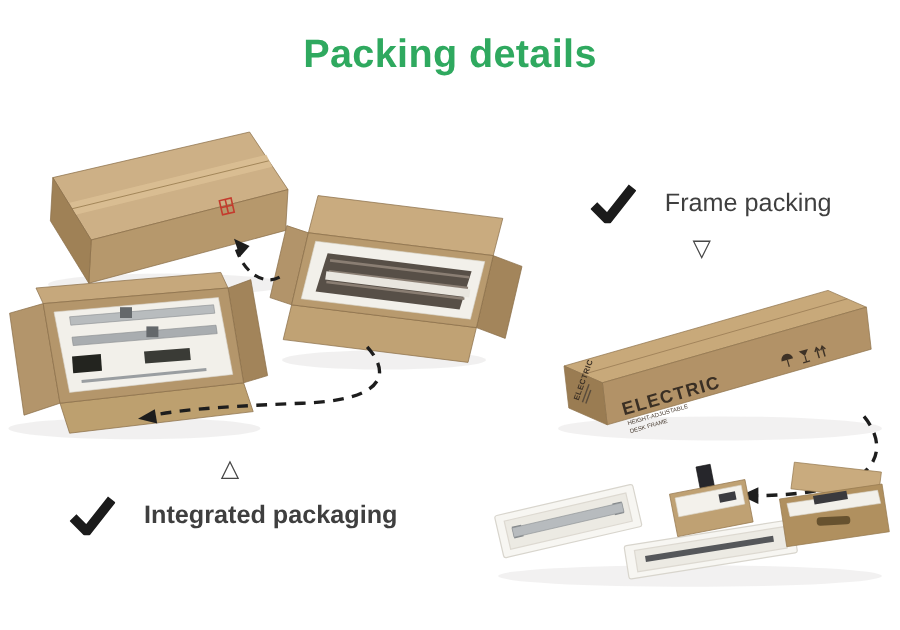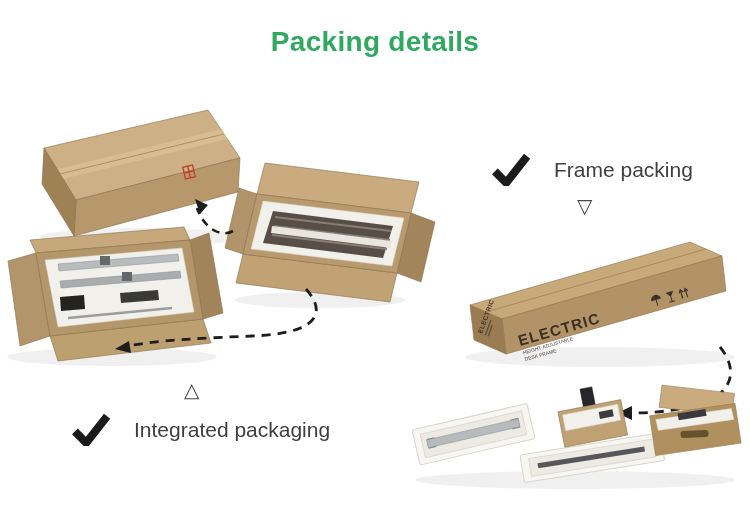--- a/index.html
+++ b/index.html
@@ -3,28 +3,28 @@
 <meta charset="utf-8">
 <style>
   html,body{margin:0;padding:0;background:#ffffff;}
   .stage{
     position:relative;width:750px;height:525px;background:#ffffff;
     overflow:hidden;font-family:"Liberation Sans",sans-serif;
   }
   .scene{position:absolute;left:0;top:0;}
   .title{
     position:absolute;top:26px;left:0;right:0;text-align:center;
-    font-size:28px;font-weight:bold;color:#2fa95f;letter-spacing:.3px;
+    font-size:33px;font-weight:bold;color:#2fa95f;letter-spacing:.3px;
   }
   .note{
     position:absolute;display:flex;align-items:center;gap:24px;
     color:#3f3f3f;font-size:21px;white-space:nowrap;
   }
   .note-frame{left:492px;top:153px;}
-  .note-integrated{left:72px;top:413px;}
+  .note-integrated{left:58px;top:413px;font-weight:bold;}
   .check{flex:0 0 auto;}
   .pointer{
     position:absolute;font-family:"DejaVu Sans",sans-serif;
     font-size:20px;color:#474747;line-height:1;
   }
   .pointer-down{left:577px;top:196px;}
   .pointer-up{left:184px;top:380px;}
   svg text{font-family:"Liberation Sans",sans-serif;}
 </style>
 </head>

